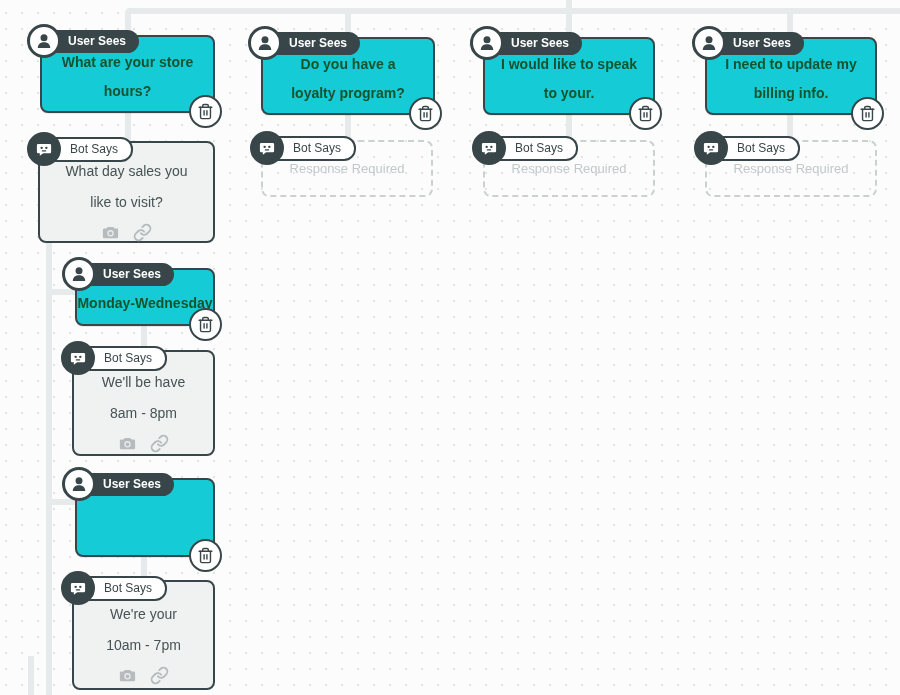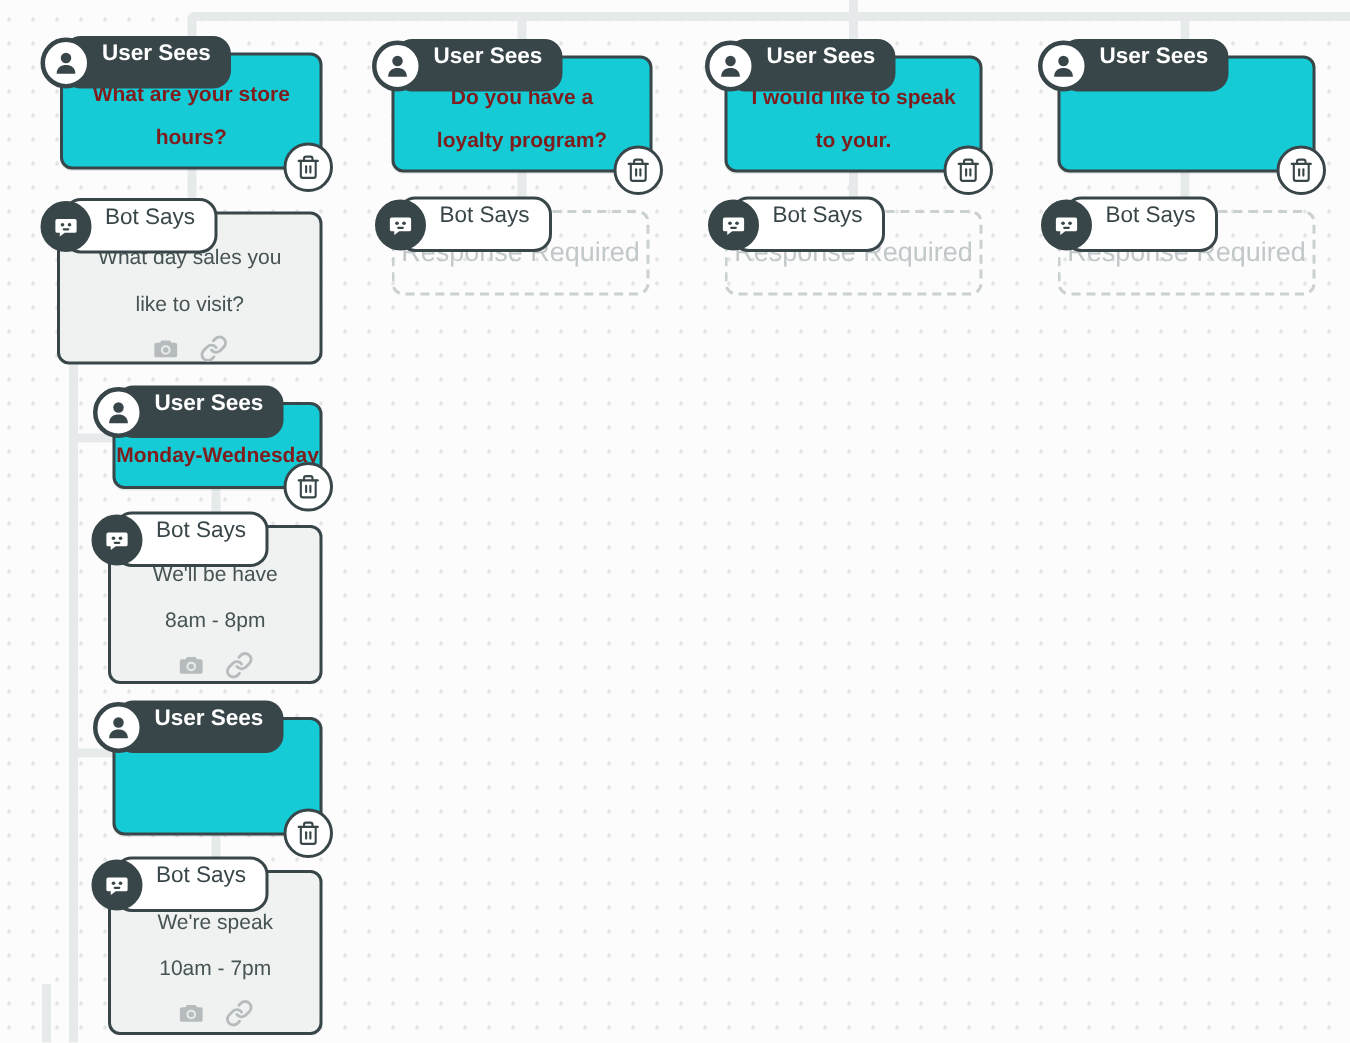--- a/index.html
+++ b/index.html
@@ -16,49 +16,49 @@
   .conn{position:absolute;background:#e7eaea;z-index:0;}
   .conn.round-tl{border-top-left-radius:5px;}
   
   .node{position:absolute;box-sizing:border-box;z-index:1;border-radius:8px;}
   .unode{
     background:#15ccd6;border:2.5px solid #394649;
     display:flex;align-items:center;justify-content:center;
     box-shadow:0 1px 0 rgba(0,0,0,0.08);
   }
   .unode-text{
-    white-space:pre-line;text-align:center;color:#7f1d1d;
+    white-space:pre-line;text-align:center;color:#14532d;
     font-weight:bold;font-size:14px;line-height:29px;padding-top:6px;width:100%;
   }
   .bot-box{
     background:#f0f2f1;border:2px solid #394649;
     display:flex;flex-direction:column;align-items:center;
   }
   .bot-text{
     white-space:pre-line;text-align:center;color:#465254;
     font-size:14px;line-height:31px;padding-top:13px;
   }
   .icon-row{display:flex;gap:13px;align-items:center;margin-top:5px;}
   .mini-icon{width:19px;height:19px;display:inline-flex;align-items:center;justify-content:center;cursor:pointer;background:none;border:none;padding:0;}
   .dashed-box{
     background:transparent;border:2px dashed #cbd1d1;
     display:flex;align-items:center;justify-content:center;
   }
-  .placeholder-text{color:#c2c8c9;font-size:18px;text-align:center;}
+  .placeholder-text{color:#c2c8c9;font-size:13px;text-align:center;}
   
   .badge{position:absolute;top:-13px;left:-15px;display:flex;align-items:center;z-index:3;pointer-events:none;}
   .badge-circle{
     width:34px;height:34px;border-radius:50%;box-sizing:border-box;flex:0 0 auto;
     display:flex;align-items:center;justify-content:center;position:relative;z-index:2;
   }
   .user-circle{background:#ffffff;border:3px solid #394649;}
   .bot-circle{background:#394649;border:3px solid #394649;}
   .badge-pill{
     position:relative;z-index:1;margin-left:-19px;height:23px;line-height:23px;
-    border-radius:12px;padding:0 13px 12px 26px;font-size:15px;white-space:nowrap;
+    border-radius:12px;padding:0 13px 0 26px;font-size:12px;white-space:nowrap;
     box-sizing:content-box;
   }
   .user-pill{background:#394649;color:#ffffff;font-weight:bold;}
   .bot-pill{background:#ffffff;color:#394649;border:2.5px solid #394649;height:21px;line-height:21px;}
   
   .trash{
     position:absolute;right:-9px;bottom:-17px;width:33px;height:33px;z-index:3;
     border-radius:50%;background:#ffffff;border:2.5px solid #394649;box-sizing:border-box;
     display:flex;align-items:center;justify-content:center;cursor:pointer;padding:0;
   }
@@ -150,20 +150,22 @@
   <div class="node unode" style="left:705px;top:37px;width:172px;height:78px">
     <div class="badge">
       <span class="badge-circle user-circle">
         <svg width="20" height="20" viewBox="0 0 24 24">
             <circle cx="12" cy="8" r="4.2" fill="#394649"></circle>
             <path d="M4.5 20.5c0-5 3.7-7 7.5-7s7.5 2 7.5 7z" fill="#394649"></path>
           </svg>
       </span>
       <span class="badge-pill user-pill">User Sees</span>
     </div>
+    <div class="unode-text">I need to update my
+billing info.</div>
     <button class="trash">
       <svg width="17" height="17" viewBox="0 0 24 24" fill="none" stroke="#394649" stroke-width="2" stroke-linecap="round" stroke-linejoin="round">
           <polyline points="3 6 5 6 21 6"></polyline>
           <path d="M19 6v14a2 2 0 0 1-2 2H7a2 2 0 0 1-2-2V6m3 0V4a2 2 0 0 1 2-2h4a2 2 0 0 1 2 2v2"></path>
           <line x1="10" y1="11" x2="10" y2="17"></line>
           <line x1="14" y1="11" x2="14" y2="17"></line>
         </svg>
     </button>
   </div>
 
@@ -318,21 +320,21 @@
       <span class="badge-circle bot-circle">
         <svg width="20" height="20" viewBox="0 0 24 24">
             <path d="M5 6h14a1.5 1.5 0 0 1 1.5 1.5v8A1.5 1.5 0 0 1 19 17h-8l-4 3v-3H5a1.5 1.5 0 0 1-1.5-1.5v-8A1.5 1.5 0 0 1 5 6z" fill="#ffffff"></path>
             <circle cx="9.2" cy="10.6" r="1.45" fill="#394649"></circle>
             <circle cx="14.8" cy="10.6" r="1.45" fill="#394649"></circle>
             <rect x="9.3" y="13.4" width="5.4" height="1.7" rx="0.85" fill="#394649"></rect>
           </svg>
       </span>
       <span class="badge-pill bot-pill">Bot Says</span>
     </div>
-    <div class="bot-text" style="padding-top:17px">We're speak
+    <div class="bot-text" style="padding-top:17px">We're your
 10am - 7pm</div>
     <div class="icon-row">
       <button class="mini-icon">
         <svg width="19" height="19" viewBox="0 0 24 24">
             <path d="M4 7h3l1.5-2h7L17 7h3a1.6 1.6 0 0 1 1.6 1.6v9A1.6 1.6 0 0 1 20 19.2H4a1.6 1.6 0 0 1-1.6-1.6v-9A1.6 1.6 0 0 1 4 7z" fill="#b6bcbd"></path>
             <circle cx="12" cy="13" r="3.2" fill="none" stroke="#e9ebeb" stroke-width="1.7"></circle>
           </svg>
       </button>
       <button class="mini-icon">
         <svg width="19" height="19" viewBox="0 0 24 24" fill="none" stroke="#b6bcbd" stroke-width="2.4" stroke-linecap="round" stroke-linejoin="round">

